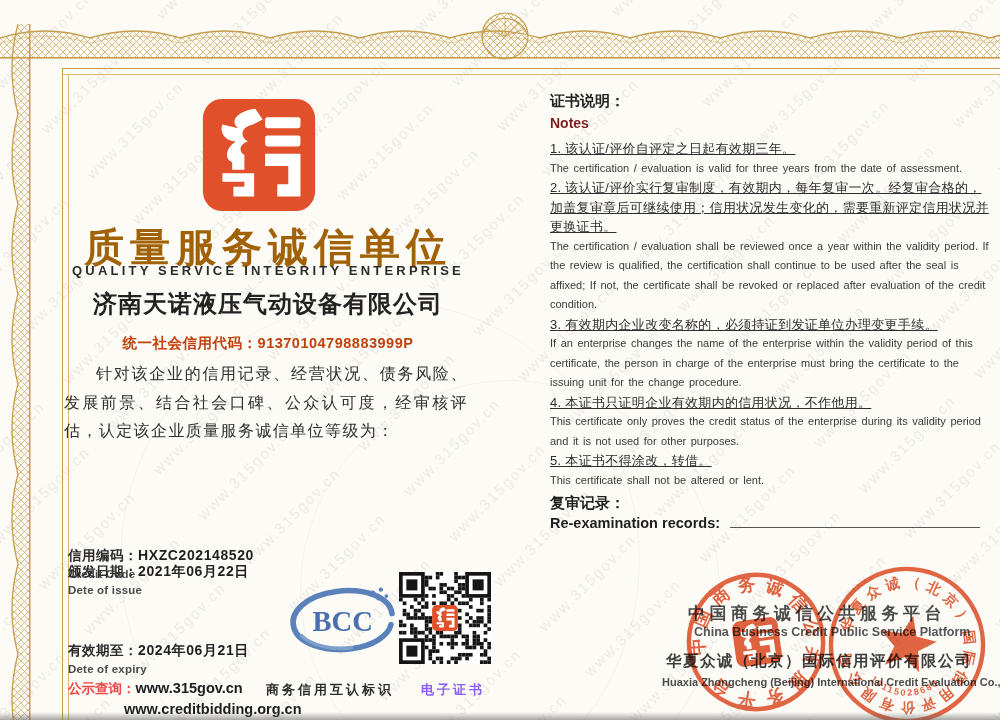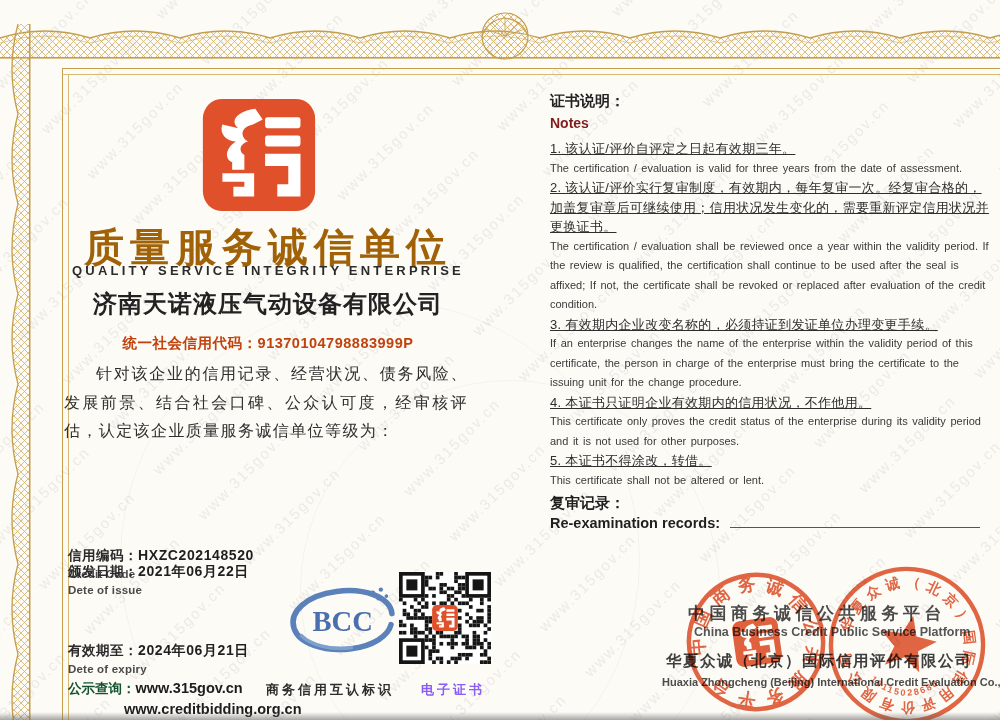--- a/index.html
+++ b/index.html
@@ -40,21 +40,21 @@
   .grade { left:60px; top:430px; width:416px; text-align:center;
     font-family:"Liberation Serif", serif; font-weight:600; font-size:74px; letter-spacing:22px;
     text-indent:22px; color:#d6431f; }
 
   .inforow { left:68px; white-space:nowrap; }
   .inforow .lab { font-size:13.5px; font-weight:bold; color:#2a2a2a; letter-spacing:0.5px; }
   .inforow .val { font-size:14px; font-weight:bold; color:#1f1f1f; letter-spacing:0.6px; }
   .inforow .sub { font-size:11.5px; font-weight:bold; color:#4a4a4a; margin-top:3px; letter-spacing:0.2px; }
   .r1 { top:546px; } .r2 { top:562px; } .r3 { top:641px; }
   .query1 { left:68px; top:679px; white-space:nowrap; }
-  .query1 .lab { font-size:13.5px; font-weight:bold; color:#14532d; }
+  .query1 .lab { font-size:13.5px; font-weight:bold; color:#ef4444; }
   .query1 .val, .query2 { font-size:14.5px; font-weight:bold; color:#1d1d1d; }
   .query2 { left:124px; top:701px; white-space:nowrap; }
 
   .bcc-logo { left:283px; top:582px; width:120px; height:78px; }
   .bcc-caption { left:266px; top:681px; font-size:13px; font-weight:bold; letter-spacing:3px;
     color:#2d2d2d; white-space:nowrap; }
   .qr { left:399px; top:572px; width:92px; height:92px; }
   .qr-logo { left:431px; top:604px; width:28px; height:28px; }
   .qr-caption { left:421px; top:681px; font-size:13px; font-weight:bold; letter-spacing:3px;
     color:#8b5cf6; white-space:nowrap; }

